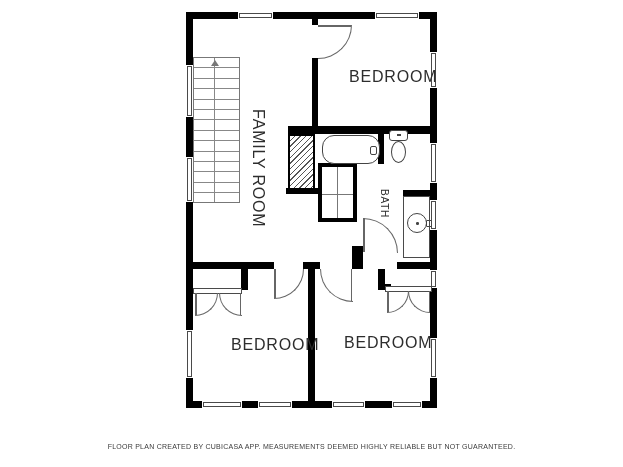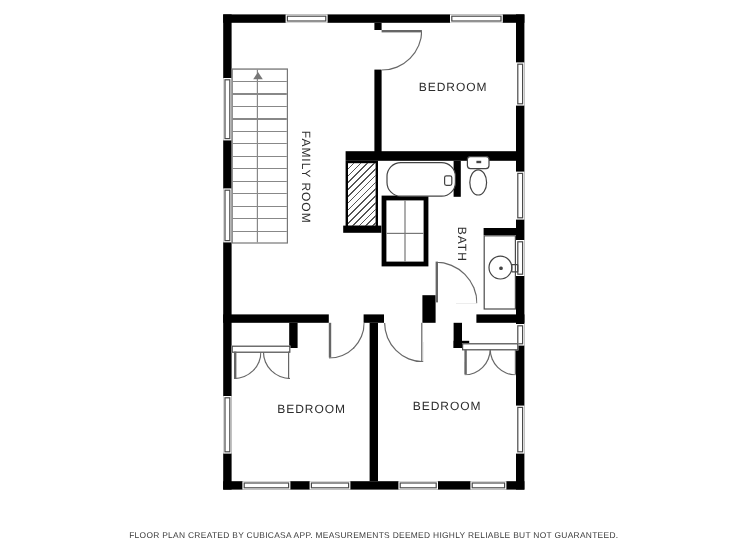--- a/index.html
+++ b/index.html
@@ -9,21 +9,21 @@
   .wall{position:absolute;background:#000;}
   .win{position:absolute;background:#fff;}
   .win-i{position:absolute;inset:1px;border:1px solid #4a4a4a;background:#fff;}
   .arc{position:absolute;border:0 solid #666;}
   .arc-br{border-right-width:1.5px;border-bottom-width:1.5px;border-bottom-right-radius:100%;}
   .arc-bl{border-left-width:1.5px;border-bottom-width:1.5px;border-bottom-left-radius:100%;}
   .arc-tr{border-top-width:1.5px;border-right-width:1.5px;border-top-right-radius:100%;}
   .leaf-v{position:absolute;width:1.5px;background:#666;}
   .leaf-h{position:absolute;height:1.5px;background:#666;}
   .thinbox{position:absolute;border:1px solid #4a4a4a;background:#fff;}
-  .room-label{position:absolute;font-size:10px;color:#2d2d2d;letter-spacing:0.8px;
+  .room-label{position:absolute;font-size:16px;color:#2d2d2d;letter-spacing:0.8px;
               white-space:nowrap;font-weight:400;}
   .vert{writing-mode:vertical-rl;}
   #stairs{position:absolute;left:7px;top:45px;width:47px;height:146px;border:1px solid #777;
           box-sizing:border-box;background:repeating-linear-gradient(to bottom,#fff 0 9.4px,#888 9.4px 10.4px);}
   #stairs-mid{position:absolute;left:20px;top:0;bottom:0;width:1px;background:#888;}
   #stair-arrow-head{position:absolute;left:17px;top:2px;width:0;height:0;
         border-left:4px solid transparent;border-right:4px solid transparent;border-bottom:6px solid #777;}
   #chimney{position:absolute;left:102px;top:122px;width:27px;height:56px;border:2px solid #000;
            box-sizing:border-box;background:repeating-linear-gradient(135deg,#fff 0 3px,#555 3px 4px);}
   #linen-closet{position:absolute;left:132px;top:151px;width:39px;height:59px;border:4px solid #000;

